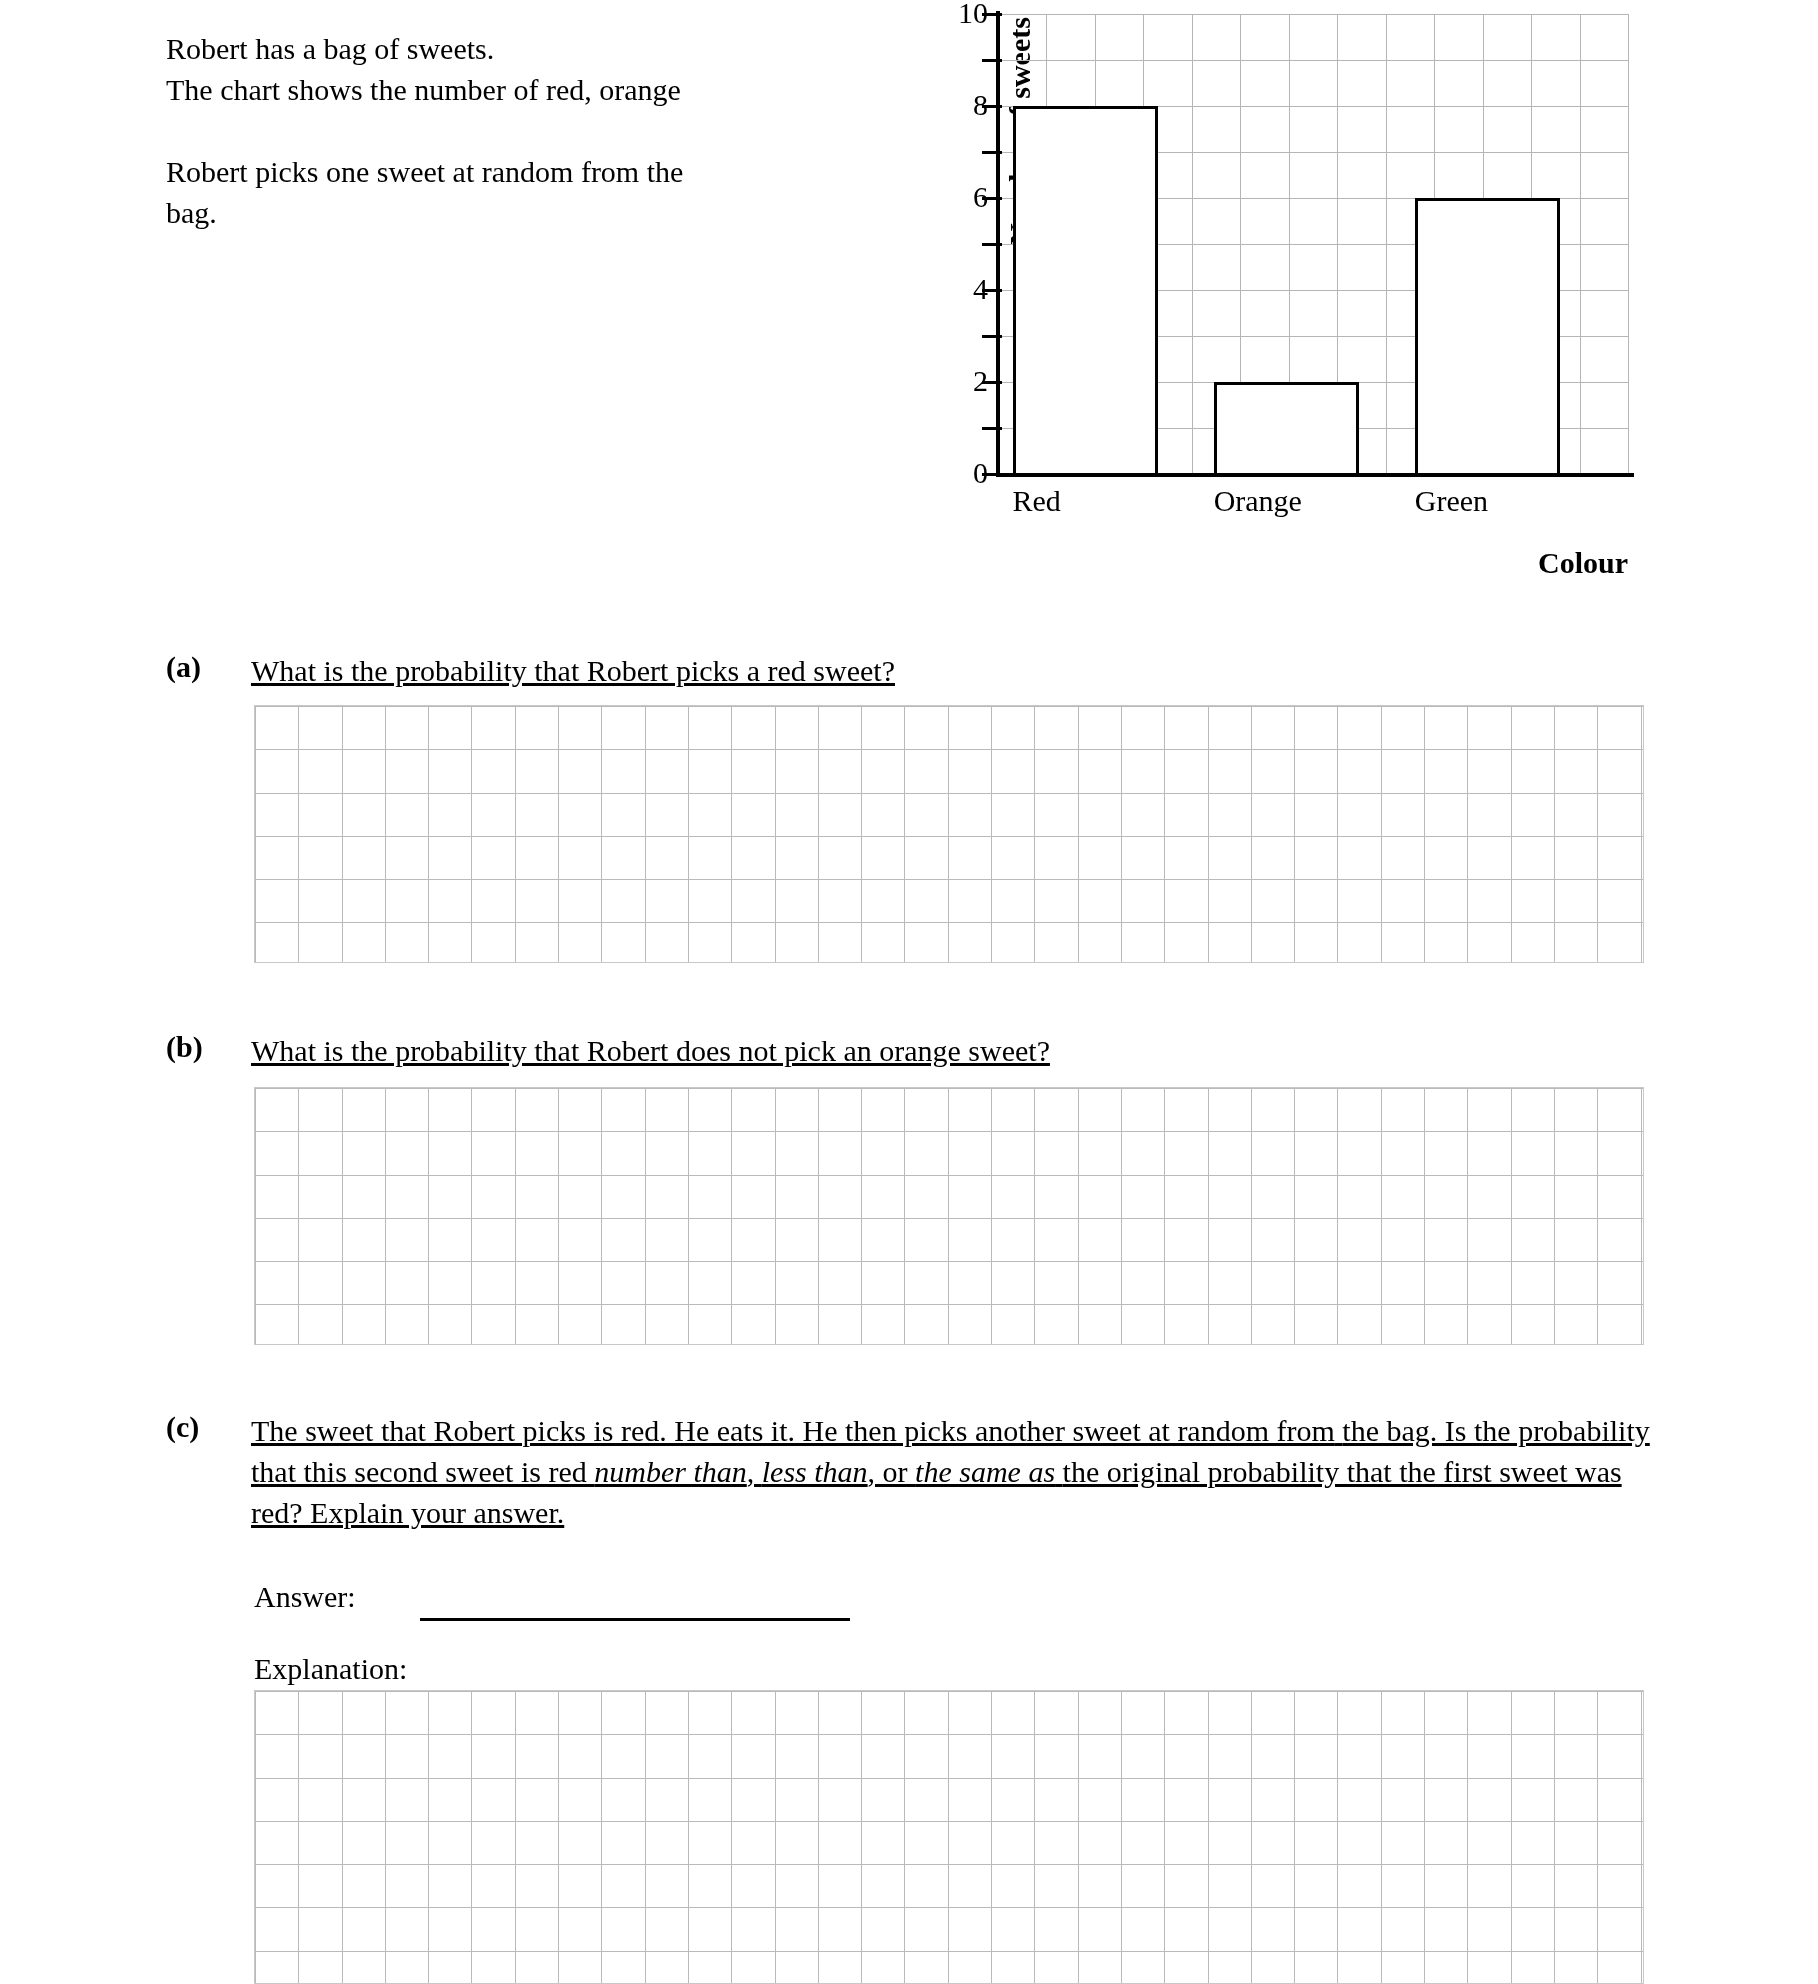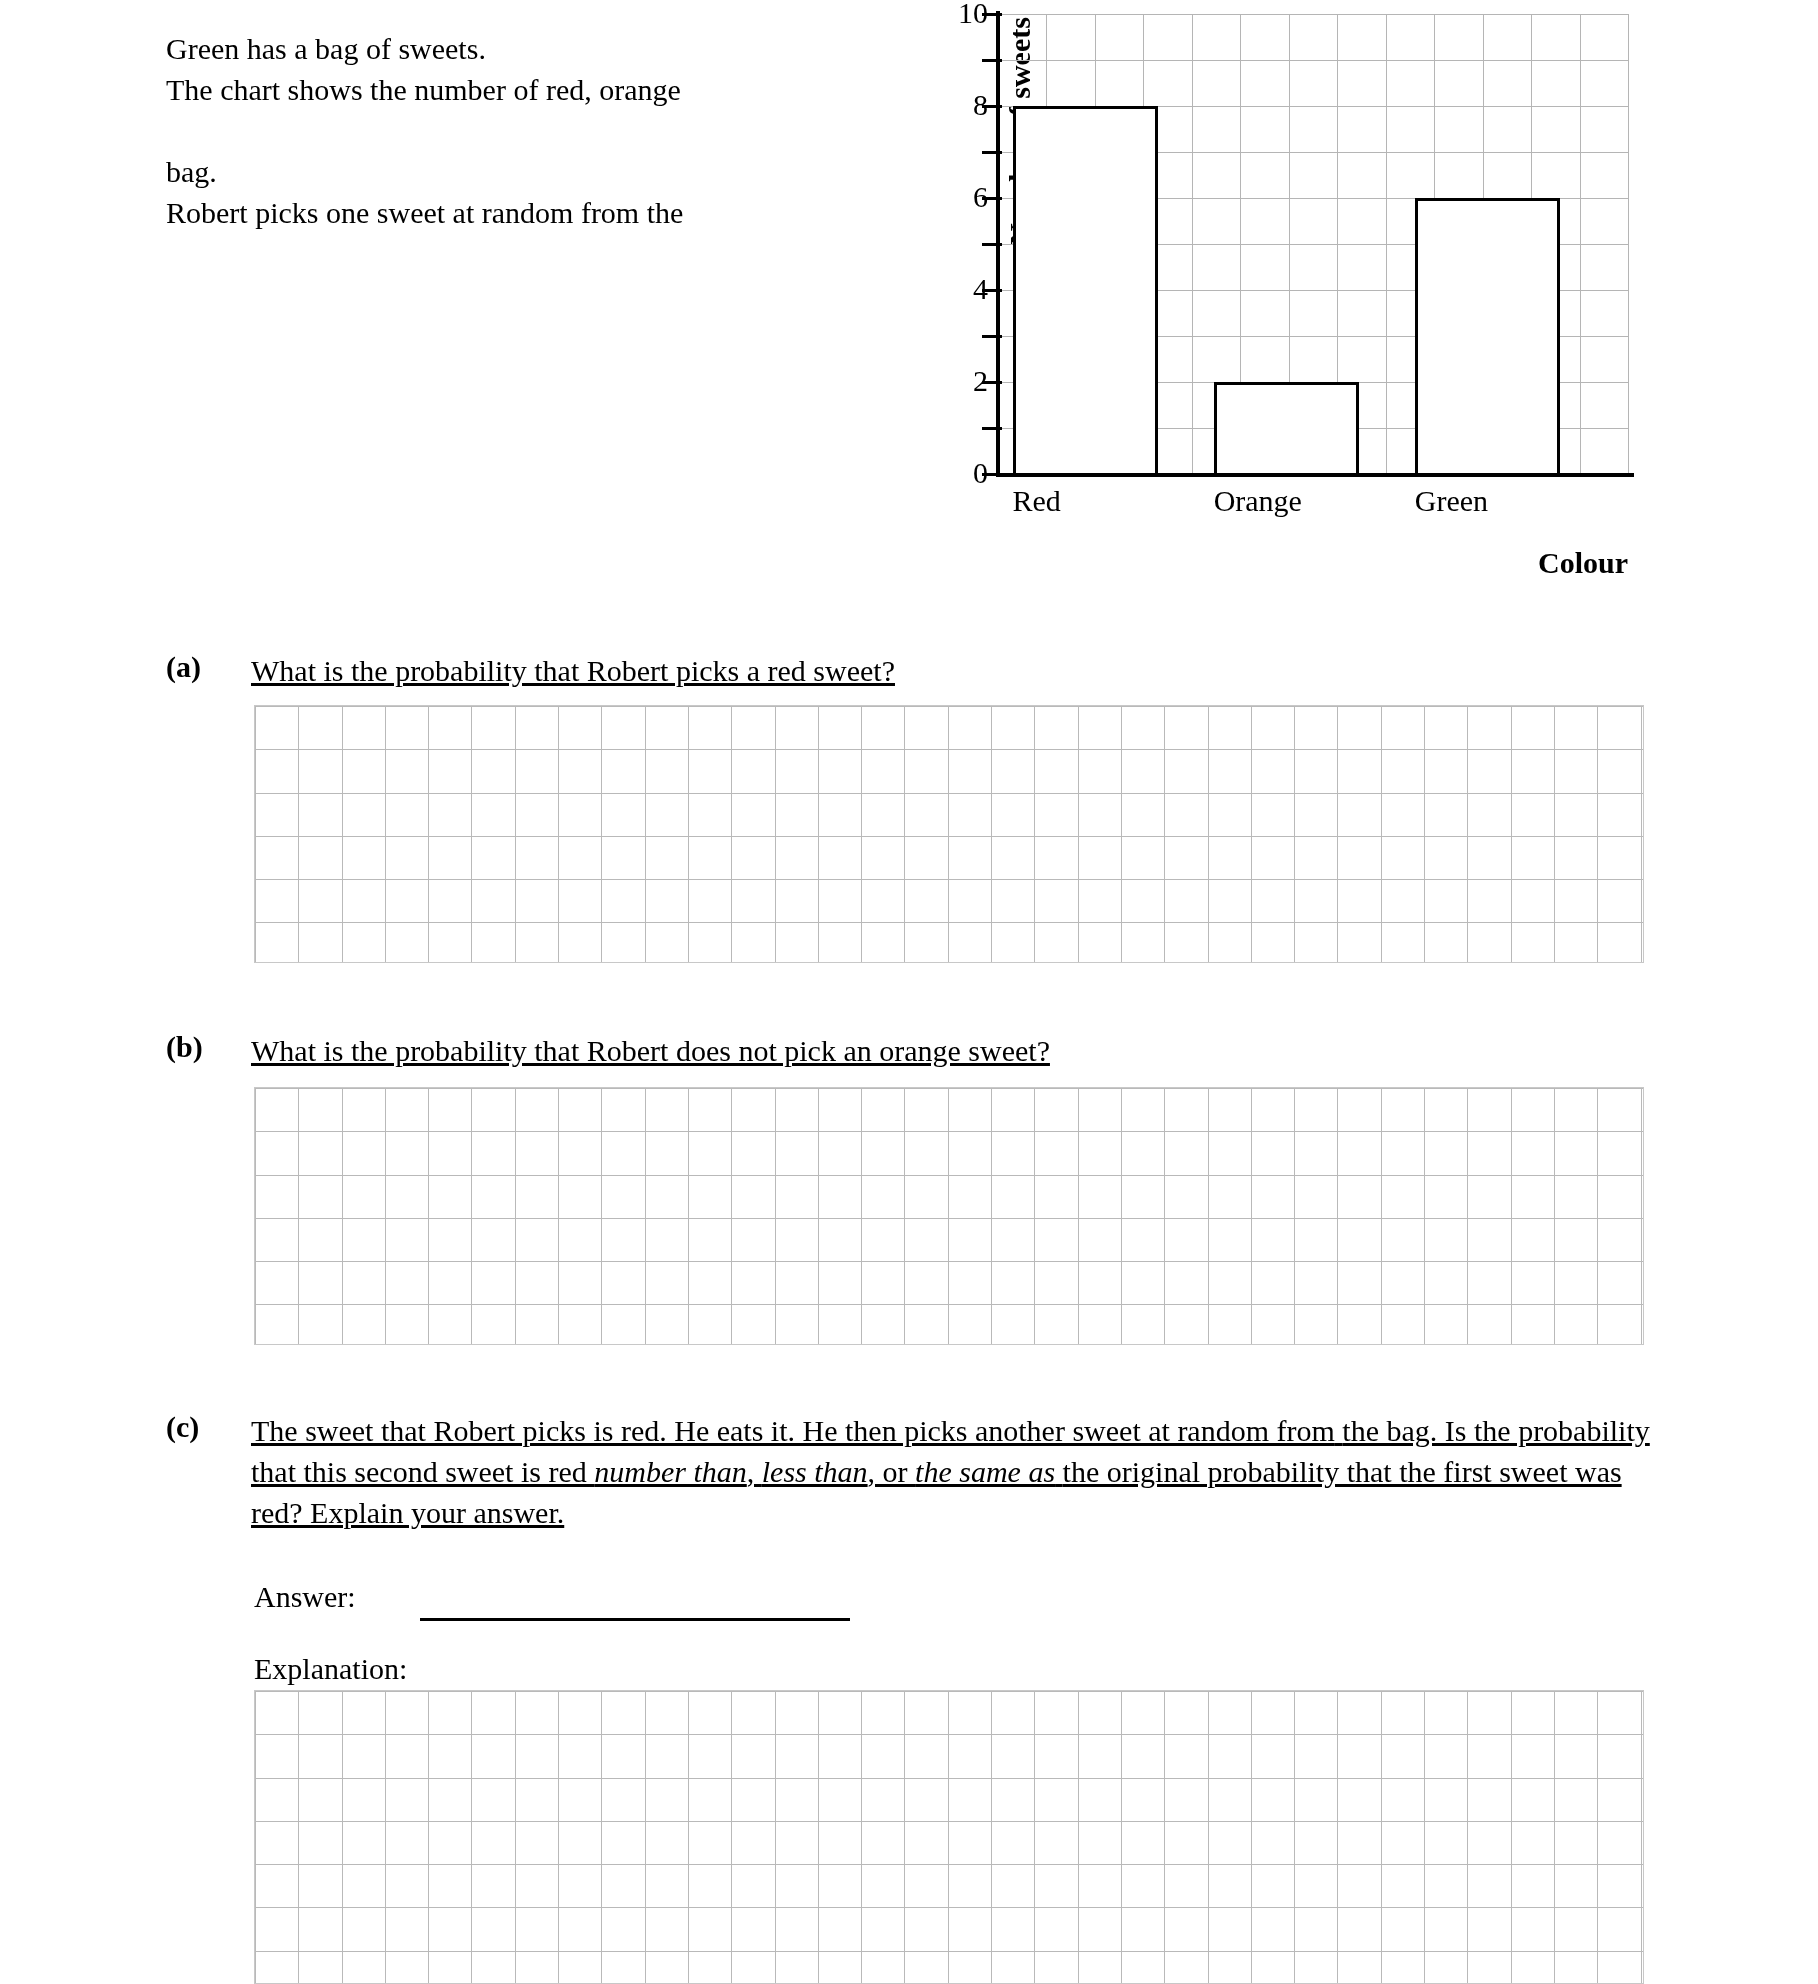--- a/index.html
+++ b/index.html
@@ -159,25 +159,25 @@
   .ans-rule {
     position: absolute;
     height: 3px;
     background: #000;
   }
 </style>
 </head>
 <body>
 
 <div id="intro">
-  <p>Green has a bag of sweets.</p>
+  <p>Robert has a bag of sweets.</p>
   <p>The chart shows the number of red, orange</p>
   <div class="gap"></div>
+  <p>Robert picks one sweet at random from the</p>
   <p>bag.</p>
-  <p>Robert picks one sweet at random from the</p>
 </div>
 
 <div id="chart-wrap">
 
   <div id="ylabel">Number of sweets</div>
 
   <div id="ytick-col">
       <div class="ytick-label" style="top: 444px;">0</div>
       <div class="ytick-label" style="top: 352px;">2</div>
       <div class="ytick-label" style="top: 260px;">4</div>

